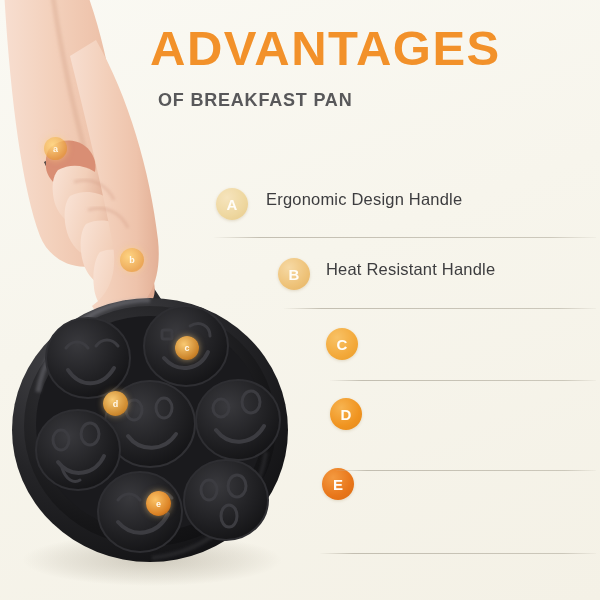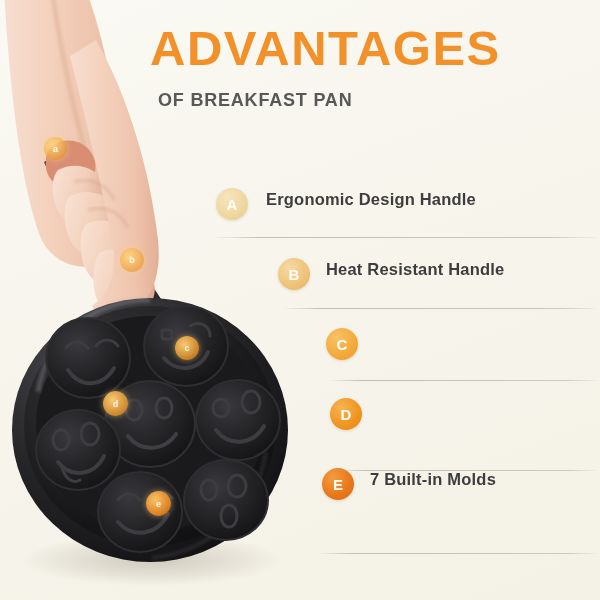--- a/index.html
+++ b/index.html
@@ -28,21 +28,21 @@
   .row{position:relative;height:70px;}
   .badge{
     position:absolute;top:10px;
     width:32px;height:32px;border-radius:50%;
     display:flex;align-items:center;justify-content:center;
     color:#fffdf8;font-size:15px;font-weight:bold;
     box-shadow:0 1px 3px rgba(130,90,20,.18);
   }
   .rowtext{
     position:absolute;top:12px;
-    font-size:16.5px;font-weight:bold;color:#3d3d3f;
+    font-size:16.5px;font-weight:normal;color:#3d3d3f;
     letter-spacing:.2px;white-space:nowrap;
   }
   .divider{
     position:absolute;height:1px;right:4px;
     background:linear-gradient(90deg,rgba(198,193,180,.05),rgba(186,181,167,.85) 12%,rgba(186,181,167,.7) 88%,rgba(198,193,180,.12));
   }
 
   
   .r-a .badge{left:216px;} .r-a .rowtext{left:266px;}
   .r-b .badge{left:278px;} .r-b .rowtext{left:326px;}
@@ -271,21 +271,20 @@
     <div class="row r-d">
       <div class="badge" style="background:radial-gradient(circle at 35% 30%,#f7b451,#f09420 60%,#e3871a);">
         <span>D</span>
       </div>
     </div>
 
     <div class="row r-e">
       <div class="badge" style="background:radial-gradient(circle at 35% 30%,#f49a40,#e8761a 60%,#da6b12);">
         <span>E</span>
       </div>
-      <div class="rowtext">7 Built-in Molds</div>
     </div>
   </div>
 
   <div class="divider d-1"></div>
   <div class="divider d-2"></div>
   <div class="divider d-3"></div>
   <div class="divider d-4"></div>
   <div class="divider d-5"></div>
 
 </div>

